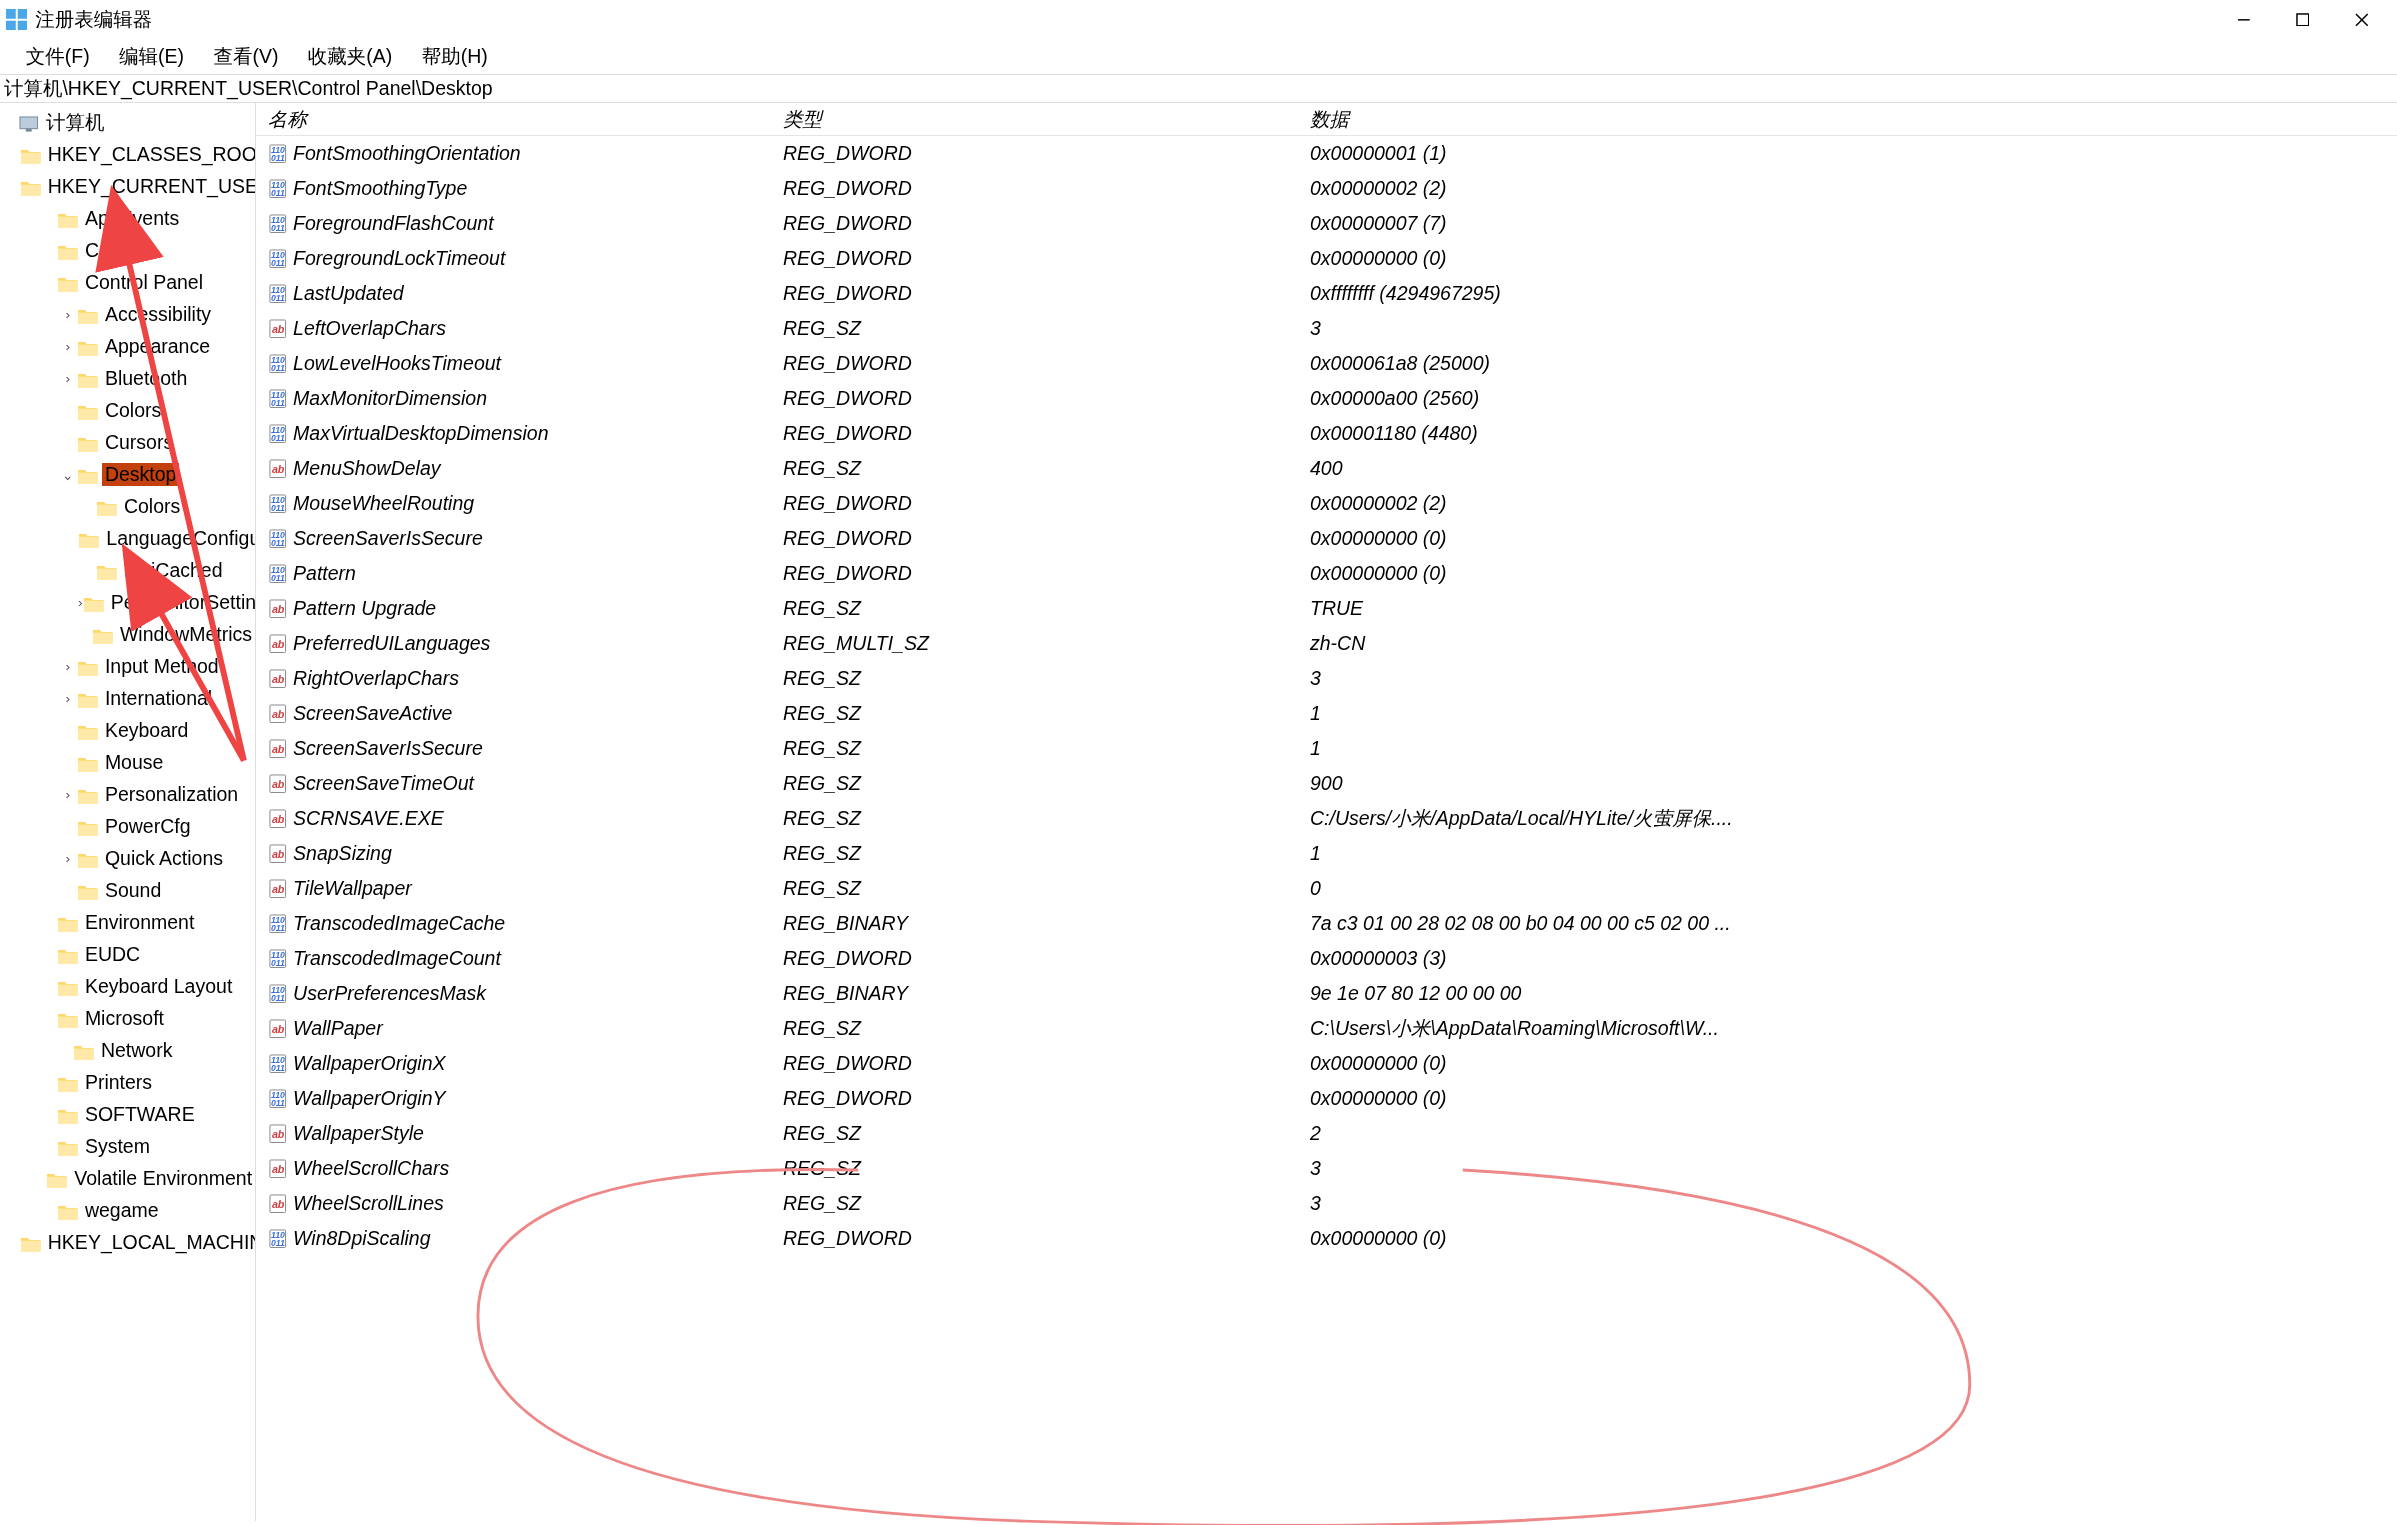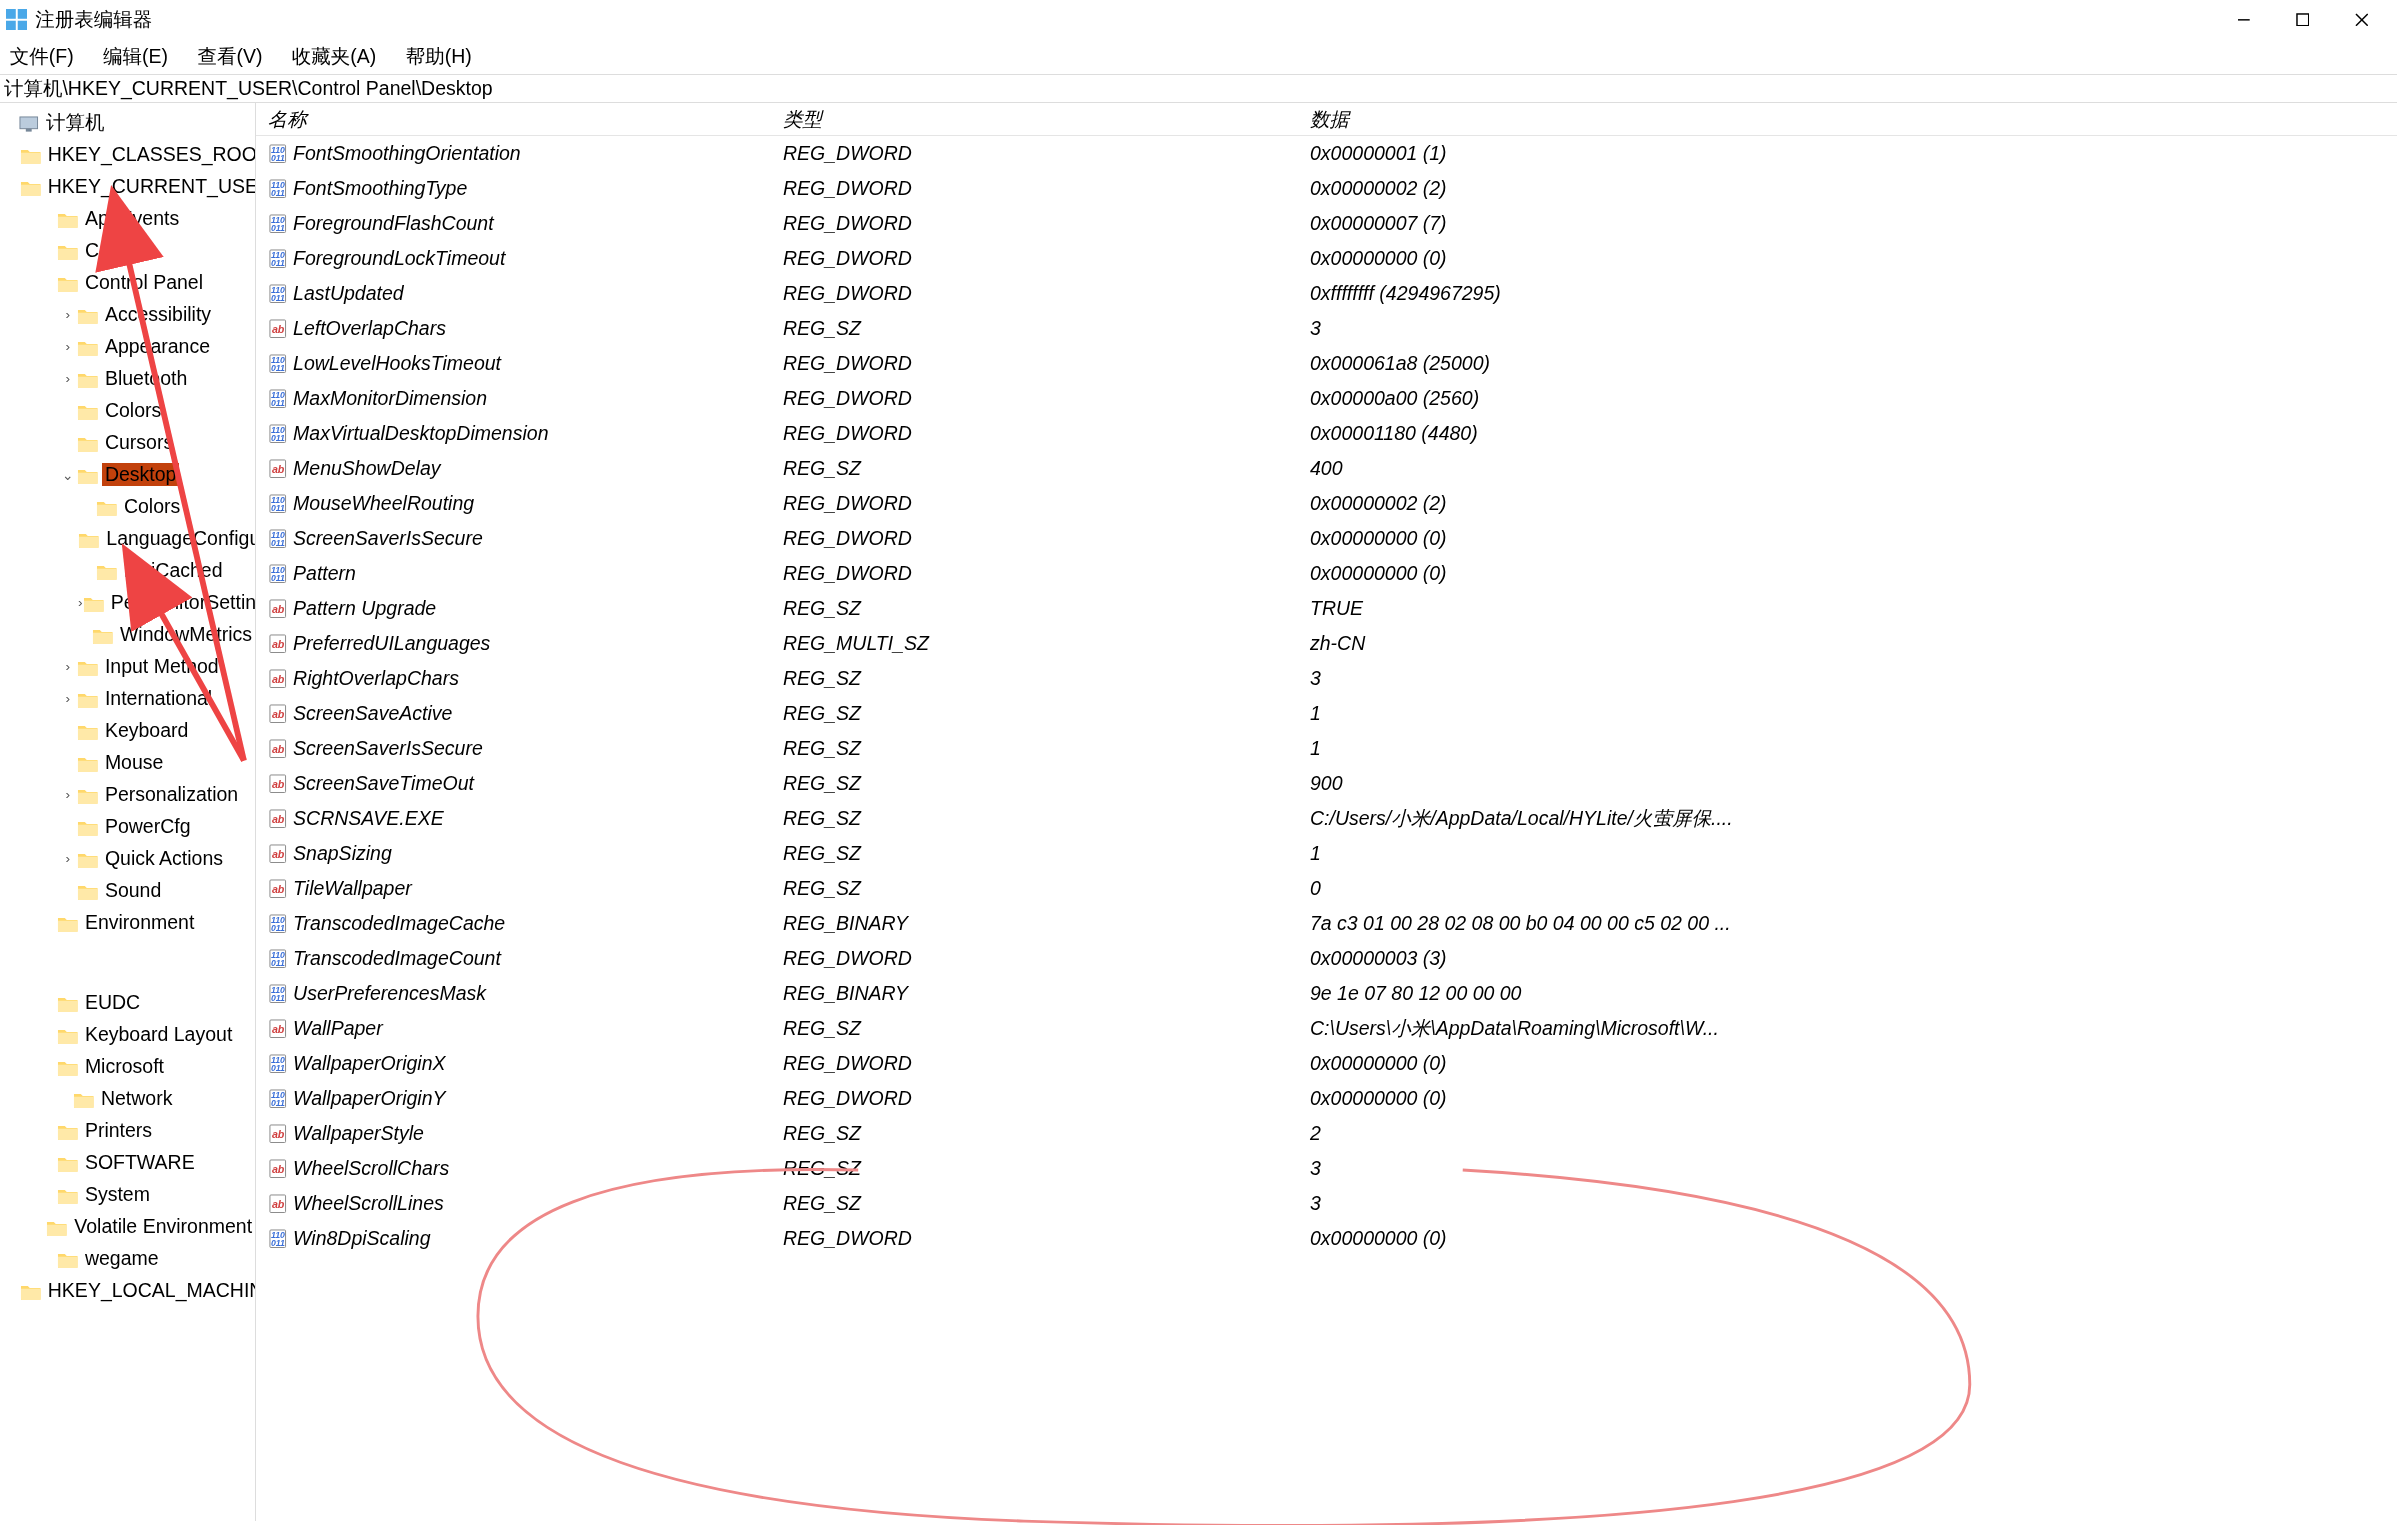--- a/index.html
+++ b/index.html
@@ -7,21 +7,21 @@
 
 
 .titlebar { height:39px; display:flex; align-items:center; padding:0 5.9px; }
 .titlebar .app-icon { width:21.5px; height:21.5px; margin-right:7.8px; }
 .titlebar .title { flex:0 0 auto; font-size:19.5px; }
 .titlebar .spacer { flex:1; }
 .winbtn { width:59px; height:39px; display:flex; align-items:center; justify-content:center; }
 .winbtn svg { stroke:#000; stroke-width:1.5; fill:none; }
 
 
-.menubar { height:35px; display:flex; align-items:center; padding:0 3.9px; gap:17.6px; }
+.menubar { height:35px; display:flex; align-items:center; padding:0 3.9px; gap:17.6px;margin-left:16px; }
 .menubar .menu { font-size:19.5px; padding:2px 5.9px; }
 
 
 .addressbar { height:29px; border-top:1px solid #ddd; border-bottom:1px solid #ddd; padding:2px 3.9px; font-size:19.5px; display:flex; align-items:center; }
 
 
 .main { display:flex; height:calc(100% - 107px); }
 .tree-pane { width:256px; border-right:1px solid #ddd; overflow-y:scroll; padding:3.9px 0; position:relative; }
 .tree-pane::-webkit-scrollbar { width:19.5px; }
 .tree-pane::-webkit-scrollbar-thumb { background:#c2c2c2; }
@@ -309,21 +309,21 @@
         <span class="label-wrap"><span>Sound</span></span>
       </div>
       <div class="tree-row" style="padding-left: 39px;">
         <span class="expander"></span>
         <span class="folder"><svg viewBox="0 0 22 18">
             <path class="f1" d="M1 3h7l2 2h11v11a2 2 0 0 1-2 2H3a2 2 0 0 1-2-2z"></path>
             <path class="f2" d="M1 6h20v10a2 2 0 0 1-2 2H3a2 2 0 0 1-2-2z"></path>
           </svg></span>
         <span class="label-wrap"><span>Environment</span></span>
       </div>
-      <div class="tree-row" style="padding-left: 39px; margin-top: 48px;">
+      <div class="tree-row" style="padding-left: 39px;">
         <span class="expander"></span>
         <span class="folder"><svg viewBox="0 0 22 18">
             <path class="f1" d="M1 3h7l2 2h11v11a2 2 0 0 1-2 2H3a2 2 0 0 1-2-2z"></path>
             <path class="f2" d="M1 6h20v10a2 2 0 0 1-2 2H3a2 2 0 0 1-2-2z"></path>
           </svg></span>
         <span class="label-wrap"><span>EUDC</span></span>
       </div>
       <div class="tree-row" style="padding-left: 39px;">
         <span class="expander"></span>
         <span class="folder"><svg viewBox="0 0 22 18">

